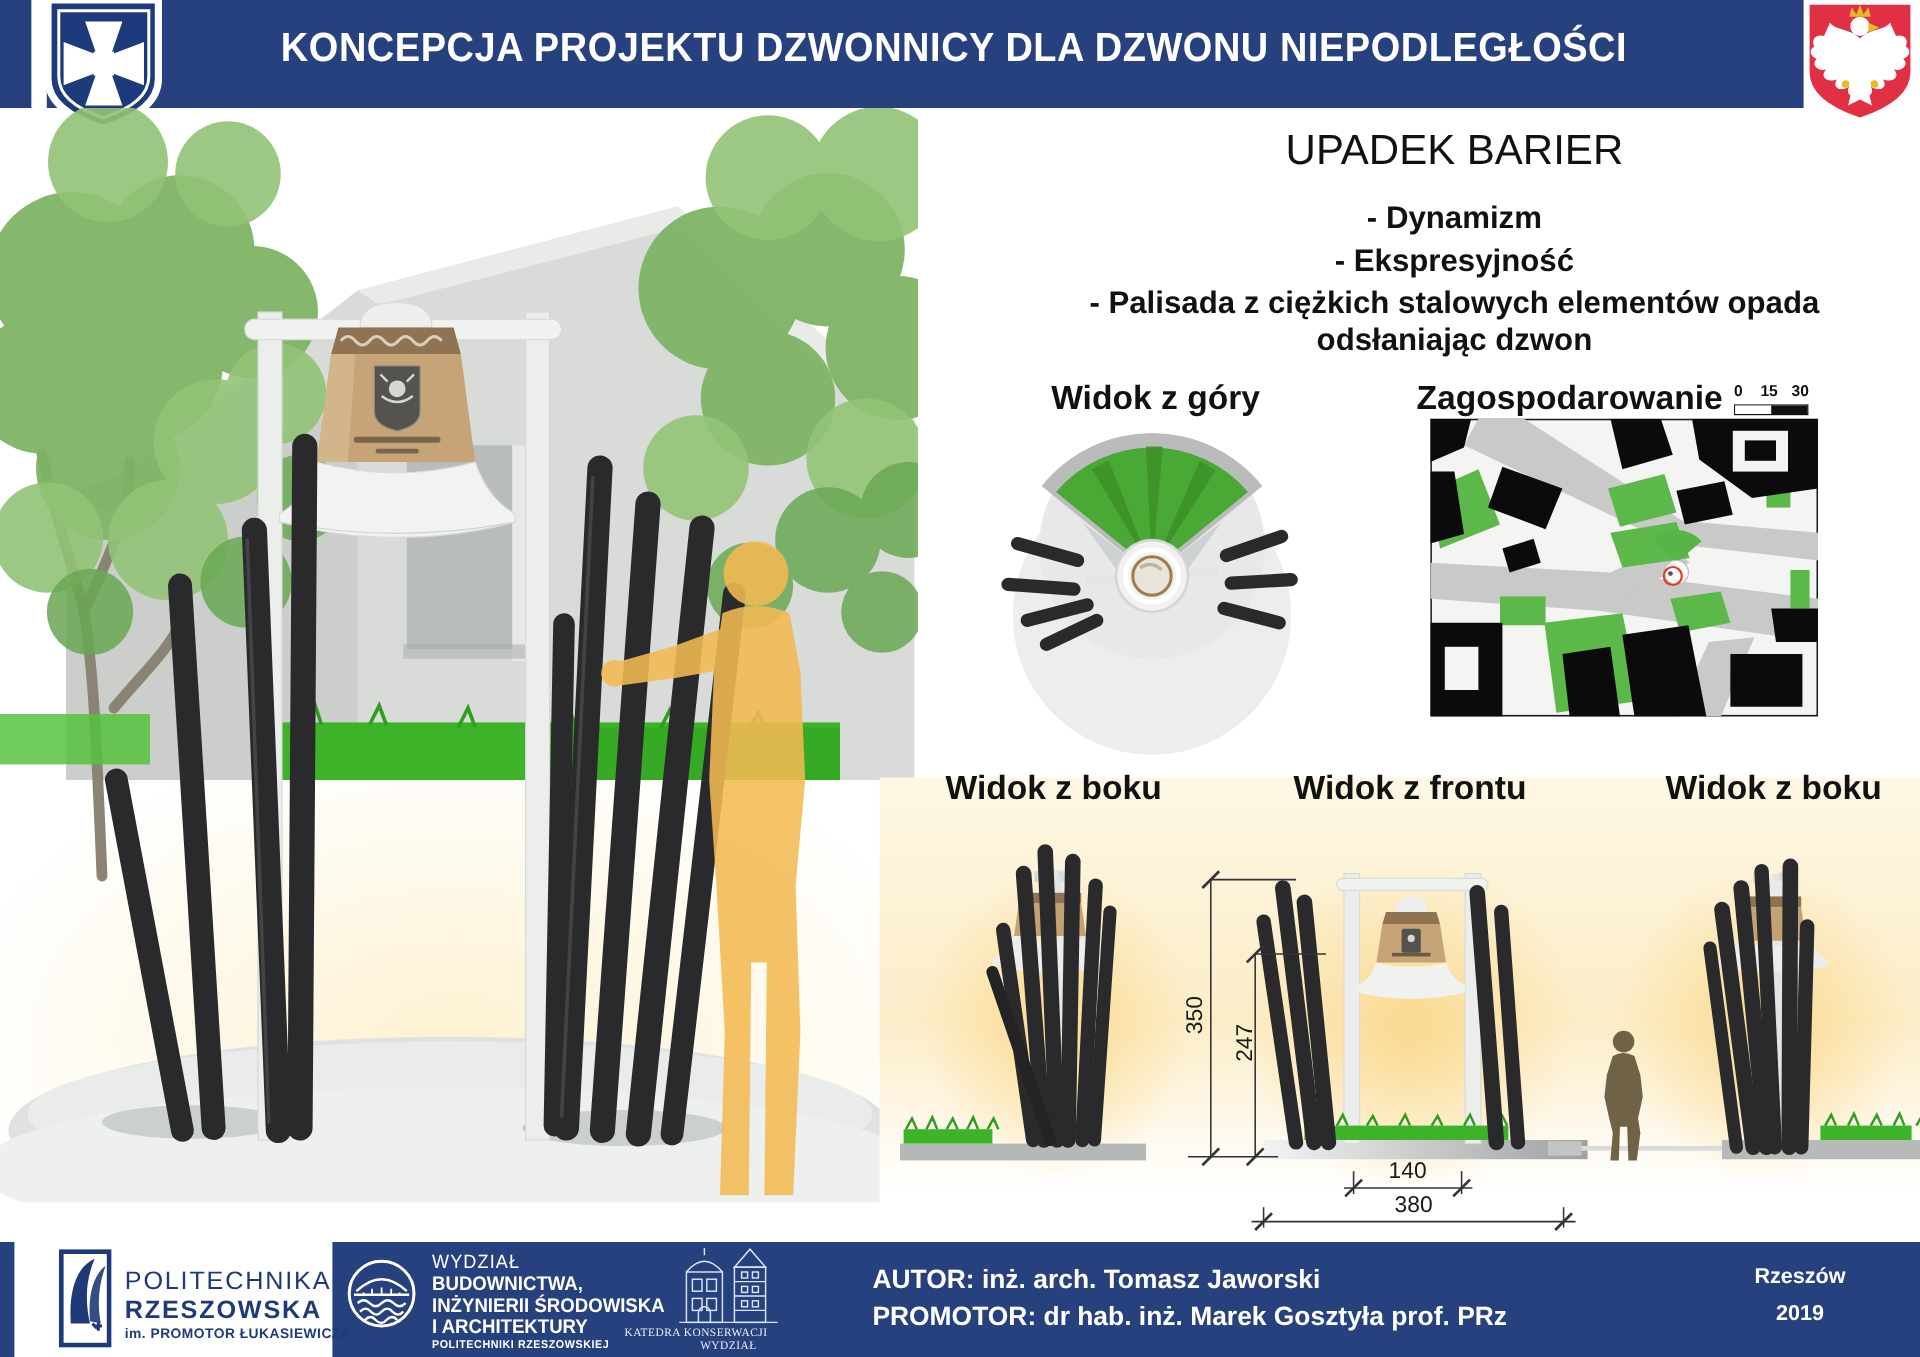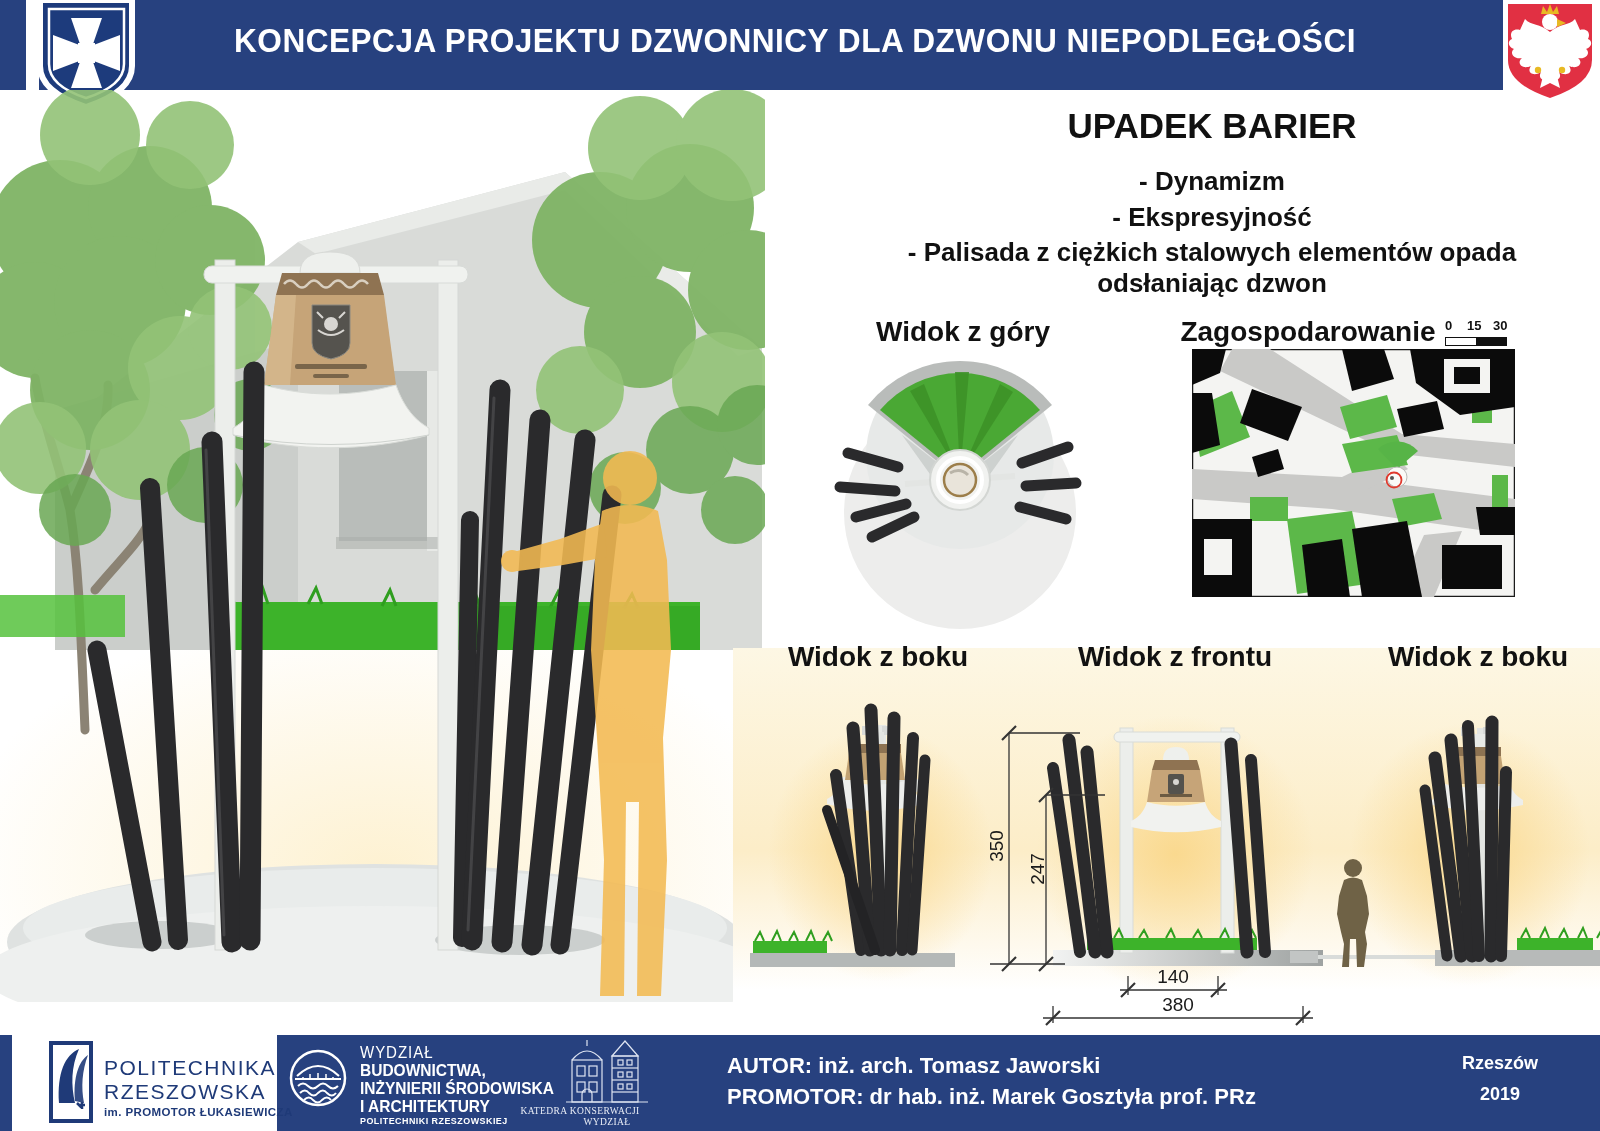--- a/index.html
+++ b/index.html
@@ -6,21 +6,21 @@
   #stage{position:relative;width:1600px;height:1131px;background:#ffffff;overflow:hidden;
          font-family:"Liberation Sans", sans-serif;}
   .abs{position:absolute;}
   
   .header-bar{left:0;top:0;width:1600px;height:90px;background:#27417F;}
   .header-white-right{left:1503px;top:0;width:97px;height:95px;background:#ffffff;}
   .header-title{left:150px;right:160px;top:21px;text-align:center;color:#ffffff;
     font-size:34px;font-weight:bold;letter-spacing:.5px;transform:scaleX(.93);white-space:nowrap;}
   
   .concept-heading{left:1012px;top:106px;width:400px;text-align:center;color:#111;
-    font-size:35px;font-weight:bold;}
+    font-size:35px;font-weight:normal;}
   .concept-bullets{left:842px;top:166px;width:740px;text-align:center;color:#111;
     font-size:26px;font-weight:bold;line-height:1.18;}
   .concept-bullets div{margin-bottom:5px;text-align:center;}
   
   .view-heading{width:260px;text-align:center;color:#111;font-size:28px;font-weight:bold;white-space:nowrap;}
   
   .scalebar{left:1443px;top:318px;width:72px;height:30px;}
   .scalebar .nums{position:absolute;left:0;top:0;width:66px;height:14px;font-size:13px;font-weight:bold;color:#111;}
   .scalebar .nums span{position:absolute;top:0;}
   .scalebar .bar{position:absolute;left:2px;top:19px;width:60px;height:7px;border:1.5px solid #111;display:flex;}
@@ -33,21 +33,21 @@
       radial-gradient(ellipse 185px 185px at 51% 56%, rgba(250,216,140,.95), rgba(253,240,205,0) 75%),
       radial-gradient(ellipse 160px 175px at 85% 56%, rgba(250,216,140,.95), rgba(253,240,205,0) 75%),
       linear-gradient(#fdf7e4 0%, #fcedc8 55%, #ffffff 93%);}
   
   .dim{color:#1a1a1a;font-size:19px;text-align:center;}
   .dim.vert{transform:rotate(-90deg);}
   
   .footer-bar{left:0;top:1035px;width:1600px;height:96px;background:#27417F;}
   .footer-white-panel{left:12px;top:1035px;width:265px;height:96px;background:#ffffff;}
   .uni-line1{left:104px;top:1056px;font-size:21px;font-weight:normal;color:#1F3A78;letter-spacing:1.5px;}
-  .uni-line2{left:104px;top:1080px;font-size:21px;font-weight:normal;color:#1F3A78;letter-spacing:1.5px;}
+  .uni-line2{left:104px;top:1080px;font-size:21px;font-weight:bold;color:#1F3A78;letter-spacing:1.5px;}
   .uni-line3{left:104px;top:1106px;font-size:11.5px;font-weight:bold;color:#1F3A78;letter-spacing:.4px;}
   .fac{color:#ffffff;white-space:nowrap;transform-origin:left top;transform:scaleX(.94);}
   .fac-1{left:360px;top:1044px;font-size:16px;font-weight:normal;letter-spacing:1px;}
   .fac-2{left:360px;top:1061px;font-size:16.5px;font-weight:bold;}
   .fac-3{left:360px;top:1079px;font-size:16.5px;font-weight:bold;}
   .fac-4{left:360px;top:1097px;font-size:16.5px;font-weight:bold;}
   .fac-5{left:360px;top:1115px;font-size:9.5px;font-weight:bold;letter-spacing:.5px;}
   .dept{width:140px;text-align:center;color:#e9edf6;font-size:9.5px;letter-spacing:.4px;
         font-family:"Liberation Serif", serif;}
   .credit{color:#ffffff;font-size:22px;font-weight:bold;white-space:nowrap;}

